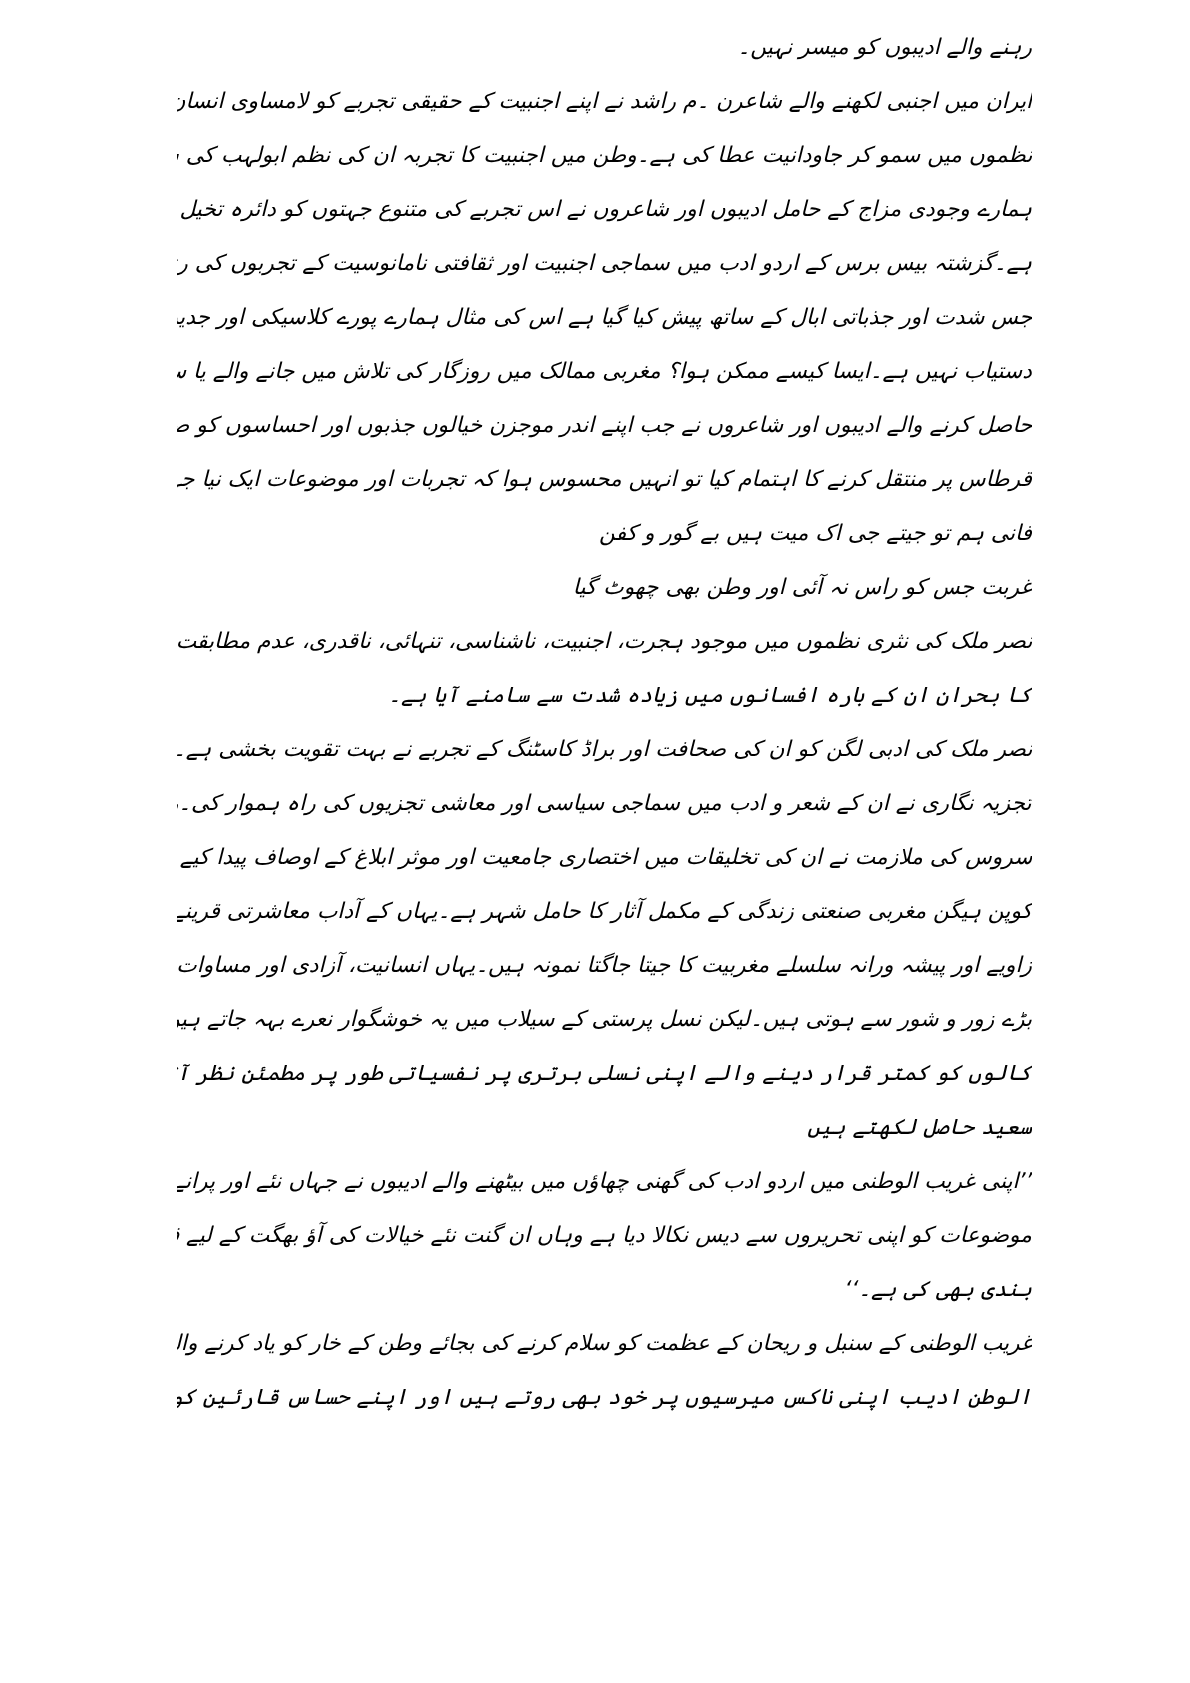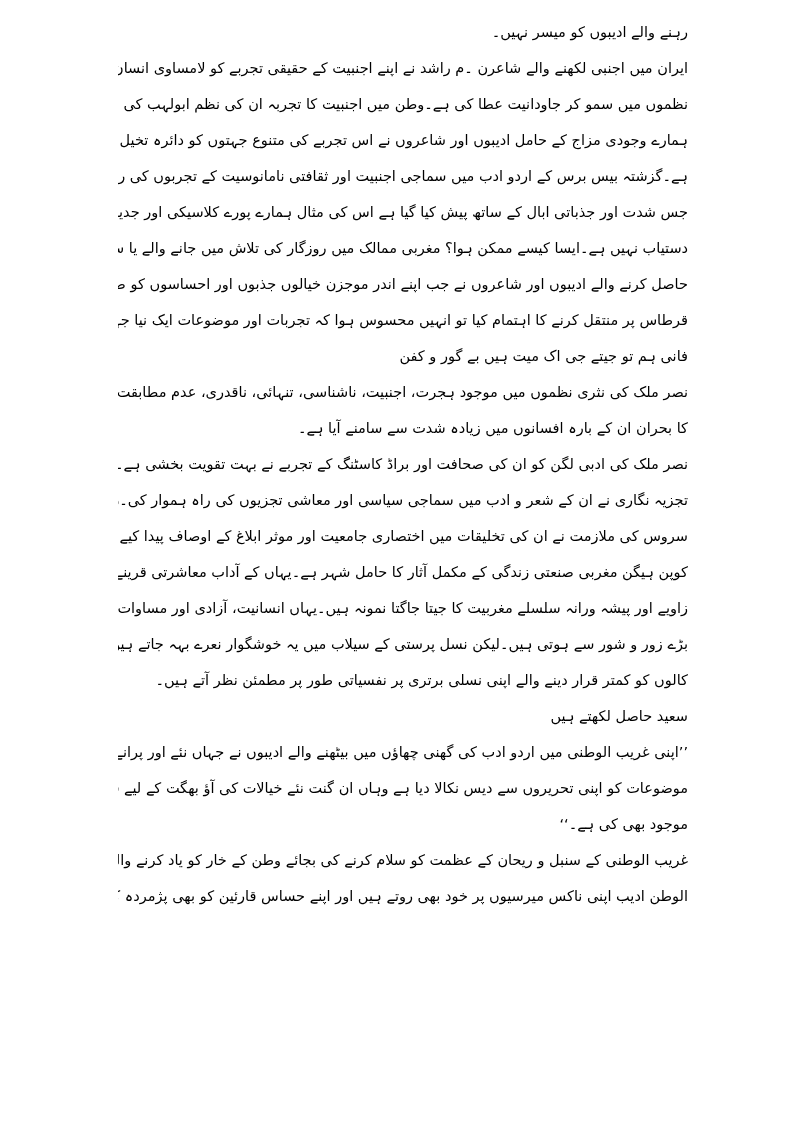--- a/index.html
+++ b/index.html
@@ -3,45 +3,46 @@
   <meta charset="utf-8">
   <style>
     html, body { margin: 0; padding: 0; background: #ffffff; }
     body { width: 793px; height: 1122px; position: relative; overflow: hidden; }
     .page {
       position: absolute; left: 118px; top: 14px; width: 570px;
       direction: rtl; text-align: right;
       font-family: "DejaVu Sans", sans-serif;
       color: #000000; font-size: 14.5px;
     }
-    .line { height: 36px; line-height: 36px; white-space: nowrap; overflow: hidden; text-align: justify; text-align-last: justify; }
+    .line { height: 36px; line-height: 36px; white-space: nowrap; overflow: hidden; text-align: justify; text-align-last: justify; font-style: italic; }
     .line.last { text-align-last: right; }
   </style>
 </head>
 <body>
 
 <div class="page" id="page">
     <div class="line last">رہنے والے ادیبوں کو میسر نہیں۔</div>
     <div class="line">ایران میں اجنبی لکھنے والے شاعرن ۔م  راشد نے اپنے اجنبیت کے حقیقی تجربے کو لامساوی انسان کی بعض</div>
     <div class="line">نظموں میں سمو کر جاودانیت عطا کی ہے۔وطن میں اجنبیت کا تجربہ ان کی نظم ابولہب کی شادی میں فنکارانہ</div>
     <div class="line">ہمارے وجودی مزاج کے حامل ادیبوں اور شاعروں نے اس تجربے کی متنوع جہتوں کو دائرہ تخیل میں سمیٹا</div>
     <div class="line">ہے۔گزشتہ بیس برس کے اردو ادب میں سماجی اجنبیت اور ثقافتی نامانوسیت کے تجربوں کی رنگارنگ صورتوں کو</div>
     <div class="line">جس شدت اور جذباتی ابال کے ساتھ پیش کیا گیا ہے اس کی مثال ہمارے پورے کلاسیکی اور جدید ادب میں</div>
     <div class="line">دستیاب نہیں ہے۔ایسا کیسے ممکن ہوا؟ مغربی ممالک میں روزگار کی تلاش میں جانے والے   یا سیاسی پناہ</div>
     <div class="line">حاصل کرنے والے ادیبوں اور شاعروں نے جب اپنے اندر موجزن خیالوں  جذبوں اور احساسوں کو صفحہ</div>
     <div class="line">قرطاس پر منتقل کرنے کا اہتمام کیا تو انہیں محسوس ہوا کہ تجربات اور موضوعات ایک نیا جہان طلوع ہو چکا</div>
     <div class="line last">فانی ہم تو جیتے جی اک میت ہیں بے گور و کفن</div>
+    <div class="line last">غربت جس کو راس نہ آئی اور وطن بھی چھوٹ گیا</div>
     <div class="line">نصر ملک کی نثری نظموں میں موجود ہجرت، اجنبیت، ناشناسی،  تنہائی،  ناقدری، عدم مطابقت اور عدم ابلاغ</div>
     <div class="line last">کا بحران ان کے بارہ افسانوں میں زیادہ شدت سے سامنے آیا ہے۔</div>
     <div class="line">نصر ملک کی ادبی لگن کو ان کی صحافت اور براڈ کاسٹنگ کے تجربے نے بہت تقویت بخشی ہے۔ان کی صحافتی</div>
     <div class="line">تجزیہ نگاری نے ان کے شعر و ادب میں سماجی سیاسی اور معاشی تجزیوں کی راہ ہموار کی۔ریڈیو ڈنمارک کی اردو</div>
     <div class="line last">سروس کی ملازمت نے ان کی تخلیقات میں اختصاری جامعیت اور موثر ابلاغ کے اوصاف پیدا کیے۔</div>
     <div class="line">کوپن ہیگن مغربی صنعتی زندگی کے مکمل آثار کا حامل شہر ہے۔یہاں کے آداب   معاشرتی قرینے تہذیبی</div>
     <div class="line">زاویے اور پیشہ ورانہ سلسلے مغربیت کا جیتا جاگتا نمونہ ہیں۔یہاں انسانیت، آزادی اور مساوات کی باتیں</div>
     <div class="line">بڑے زور و شور سے ہوتی ہیں۔لیکن نسل پرستی کے سیلاب میں یہ خوشگوار نعرے بہہ جاتے ہیں۔ایشیائیوں اور</div>
     <div class="line last">کالوں کو کمتر قرار دینے والے اپنی نسلی برتری پر نفسیاتی طور پر مطمئن نظر آتے ہیں۔</div>
     <div class="line last">سعید حاصل لکھتے ہیں</div>
     <div class="line">’’اپنی غریب الوطنی میں اردو ادب کی گھنی چھاؤں میں بیٹھنے والے ادیبوں نے جہاں نئے اور پرانے کئی</div>
     <div class="line">موضوعات کو اپنی تحریروں سے دیس نکالا دیا ہے وہاں ان گنت نئے خیالات کی آؤ بھگت کے لیے قلمی آئینہ</div>
-    <div class="line last">موجود بھی کی ہے۔‘‘</div>
+    <div class="line last">بندی بھی کی ہے۔‘‘</div>
     <div class="line">غریب الوطنی کے سنبل و ریحان کے عظمت کو سلام کرنے کی بجائے وطن کے خار کو یاد کرنے والے تارک</div>
     <div class="line last">الوطن ادیب اپنی ناکس میرسیوں پر خود بھی روتے ہیں اور اپنے حساس قارئین کو بھی پژمردہ کرتے ہیں۔</div>
   </div>
 
 </body></html>

